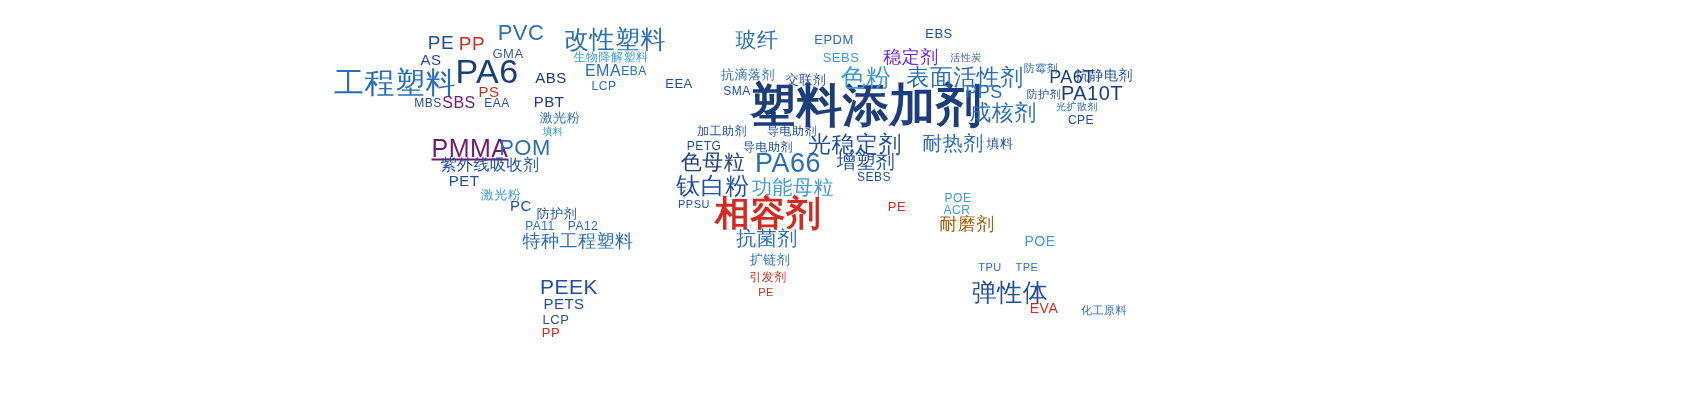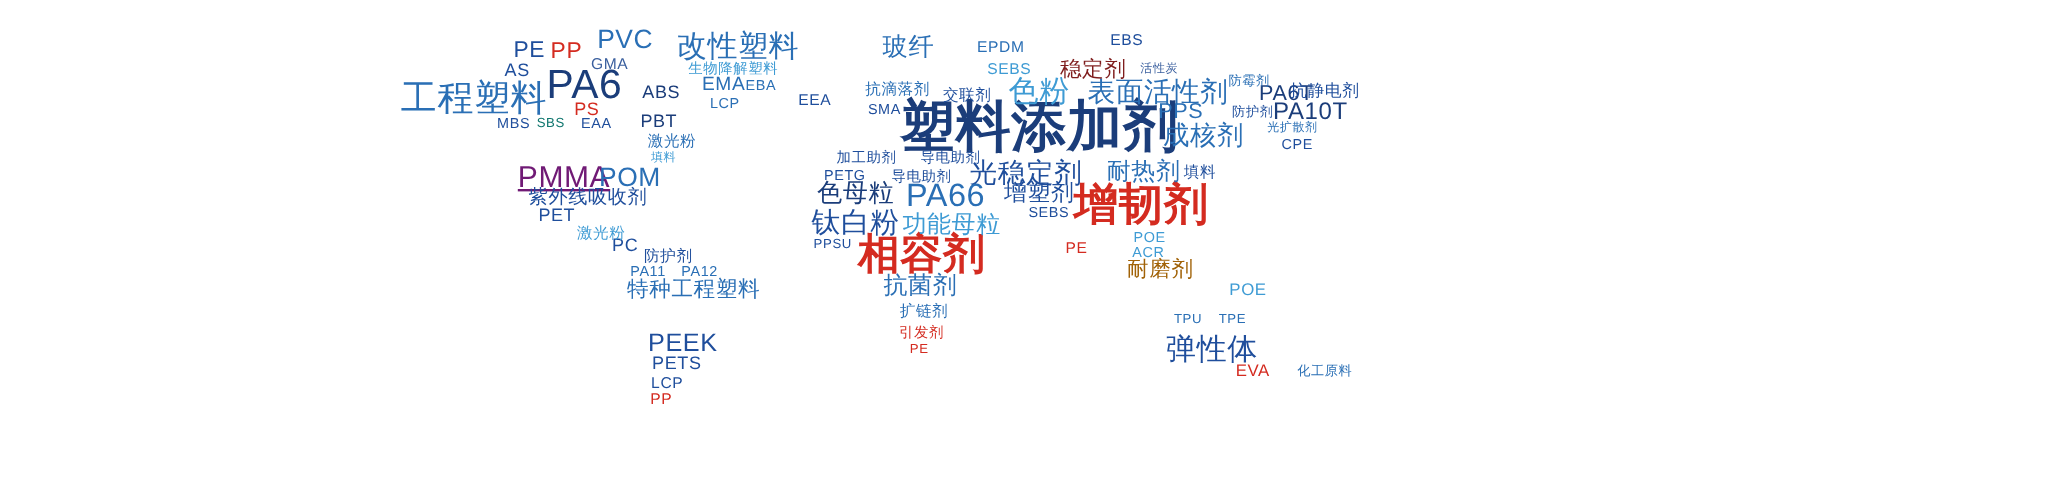--- a/index.html
+++ b/index.html
@@ -24,57 +24,56 @@
     letter-spacing: 0.5px;
   }
   .w-bold { font-weight: 700; }
   .w-reg  { font-weight: 400; }
 </style>
 </head>
 <body>
 
 <div id="cloud-stage" style="width: 1707px; height: 400px; background: rgb(255, 255, 255);">
     <span class="word w-bold" style="left: 866px; top: 105px; font-size: 46px; color: rgb(27, 61, 122);">塑料添加剂</span>
-    <span class="word w-bold" style="left: 951px; top: 170px; font-size: 37px; color: rgb(212, 43, 32);">增韧剂</span>
     <span class="word w-bold" style="left: 768px; top: 212px; font-size: 35px; color: rgb(212, 43, 32);">相容剂</span>
     <span class="word w-reg" style="left: 395px; top: 83px; font-size: 30px; color: rgb(42, 111, 181);">工程塑料</span>
     <span class="word w-reg" style="left: 487px; top: 71px; font-size: 34px; color: rgb(27, 61, 122);">PA6</span>
     <span class="word w-reg" style="left: 470px; top: 148px; font-size: 25px; color: #701a75; text-decoration: underline;">PMMA</span>
     <span class="word w-reg" style="left: 525px; top: 148px; font-size: 22px; color: rgb(42, 111, 181);">POM</span>
     <span class="word w-reg" style="left: 615px; top: 39px; font-size: 25px; color: rgb(42, 111, 181);">改性塑料</span>
     <span class="word w-reg" style="left: 965px; top: 77px; font-size: 23px; color: rgb(42, 111, 181);">表面活性剂</span>
     <span class="word w-reg" style="left: 855px; top: 144px; font-size: 23px; color: rgb(31, 78, 156);">光稳定剂</span>
     <span class="word w-reg" style="left: 866px; top: 77px; font-size: 25px; color: rgb(62, 155, 212);">色粉</span>
     <span class="word w-reg" style="left: 1003px; top: 113px; font-size: 22px; color: rgb(42, 111, 181);">成核剂</span>
     <span class="word w-reg" style="left: 788px; top: 163px; font-size: 27px; color: rgb(42, 111, 181);">PA66</span>
     <span class="word w-reg" style="left: 713px; top: 186px; font-size: 24px; color: rgb(31, 78, 156);">钛白粉</span>
     <span class="word w-reg" style="left: 713px; top: 161px; font-size: 21px; color: rgb(27, 61, 122);">色母粒</span>
     <span class="word w-reg" style="left: 793px; top: 187px; font-size: 20px; color: rgb(62, 155, 212);">功能母粒</span>
     <span class="word w-reg" style="left: 967px; top: 224px; font-size: 18px; color: #a16207; font-family: Liberation Serif, serif;">耐磨剂</span>
     <span class="word w-reg" style="left: 1010px; top: 292px; font-size: 25px; color: rgb(31, 78, 156);">弹性体</span>
     <span class="word w-reg" style="left: 953px; top: 143px; font-size: 20px; color: rgb(42, 111, 181);">耐热剂</span>
     <span class="word w-reg" style="left: 757px; top: 39px; font-size: 21px; color: rgb(42, 111, 181);">玻纤</span>
-    <span class="word w-reg" style="left: 911px; top: 57px; font-size: 18px; color: #7f1d1d;">稳定剂</span>
+    <span class="word w-reg" style="left: 911px; top: 57px; font-size: 18px; color: #6d28d9;">稳定剂</span>
     <span class="word w-reg" style="left: 767px; top: 238px; font-size: 20px; color: rgb(42, 111, 181);">抗菌剂</span>
     <span class="word w-reg" style="left: 578px; top: 241px; font-size: 18px; color: rgb(42, 111, 181);">特种工程塑料</span>
     <span class="word w-reg" style="left: 490px; top: 165px; font-size: 16px; color: rgb(31, 78, 156);">紫外线吸收剂</span>
     <span class="word w-reg" style="left: 569px; top: 286px; font-size: 21px; color: rgb(31, 78, 156);">PEEK</span>
     <span class="word w-reg" style="left: 1092px; top: 93px; font-size: 20px; color: rgb(27, 61, 122);">PA10T</span>
     <span class="word w-reg" style="left: 1072px; top: 77px; font-size: 18px; color: rgb(27, 61, 122);">PA6T</span>
     <span class="word w-reg" style="left: 1104px; top: 75px; font-size: 14px; color: rgb(31, 78, 156);">抗静电剂</span>
     <span class="word w-reg" style="left: 984px; top: 92px; font-size: 18px; color: rgb(42, 111, 181);">PPS</span>
     <span class="word w-reg" style="left: 521px; top: 33px; font-size: 22px; color: rgb(42, 111, 181);">PVC</span>
     <span class="word w-reg" style="left: 441px; top: 42px; font-size: 19px; color: rgb(31, 78, 156);">PE</span>
     <span class="word w-reg" style="left: 472px; top: 43px; font-size: 19px; color: rgb(212, 43, 32);">PP</span>
     <span class="word w-reg" style="left: 508px; top: 53px; font-size: 13px; color: rgb(58, 95, 158);">GMA</span>
     <span class="word w-reg" style="left: 431px; top: 59px; font-size: 15px; color: rgb(31, 78, 156);">AS</span>
     <span class="word w-reg" style="left: 489px; top: 91px; font-size: 15px; color: rgb(212, 43, 32);">PS</span>
     <span class="word w-reg" style="left: 551px; top: 77px; font-size: 15px; color: rgb(27, 61, 122);">ABS</span>
     <span class="word w-reg" style="left: 428px; top: 103px; font-size: 12px; color: rgb(31, 78, 156);">MBS</span>
-    <span class="word w-reg" style="left: 459px; top: 103px; font-size: 11px; color: #0f766e;">SBS</span>
+    <span class="word w-reg" style="left: 459px; top: 103px; font-size: 16px; color: #701a75;">SBS</span>
     <span class="word w-reg" style="left: 497px; top: 103px; font-size: 12px; color: rgb(31, 78, 156);">EAA</span>
     <span class="word w-reg" style="left: 549px; top: 101px; font-size: 15px; color: rgb(27, 61, 122);">PBT</span>
     <span class="word w-reg" style="left: 560px; top: 117px; font-size: 13px; color: rgb(42, 111, 181);">激光粉</span>
     <span class="word w-reg" style="left: 553px; top: 132px; font-size: 10px; color: rgb(62, 155, 212);">填料</span>
     <span class="word w-reg" style="left: 611px; top: 57px; font-size: 12px; color: rgb(62, 155, 212);">生物降解塑料</span>
     <span class="word w-reg" style="left: 603px; top: 71px; font-size: 16px; color: rgb(42, 111, 181);">EMA</span>
     <span class="word w-reg" style="left: 634px; top: 71px; font-size: 12px; color: rgb(42, 111, 181);">EBA</span>
     <span class="word w-reg" style="left: 604px; top: 86px; font-size: 12px; color: rgb(42, 111, 181);">LCP</span>
     <span class="word w-reg" style="left: 679px; top: 83px; font-size: 13px; color: rgb(31, 78, 156);">EEA</span>
     <span class="word w-reg" style="left: 748px; top: 74px; font-size: 13px; color: rgb(42, 111, 181);">抗滴落剂</span>

